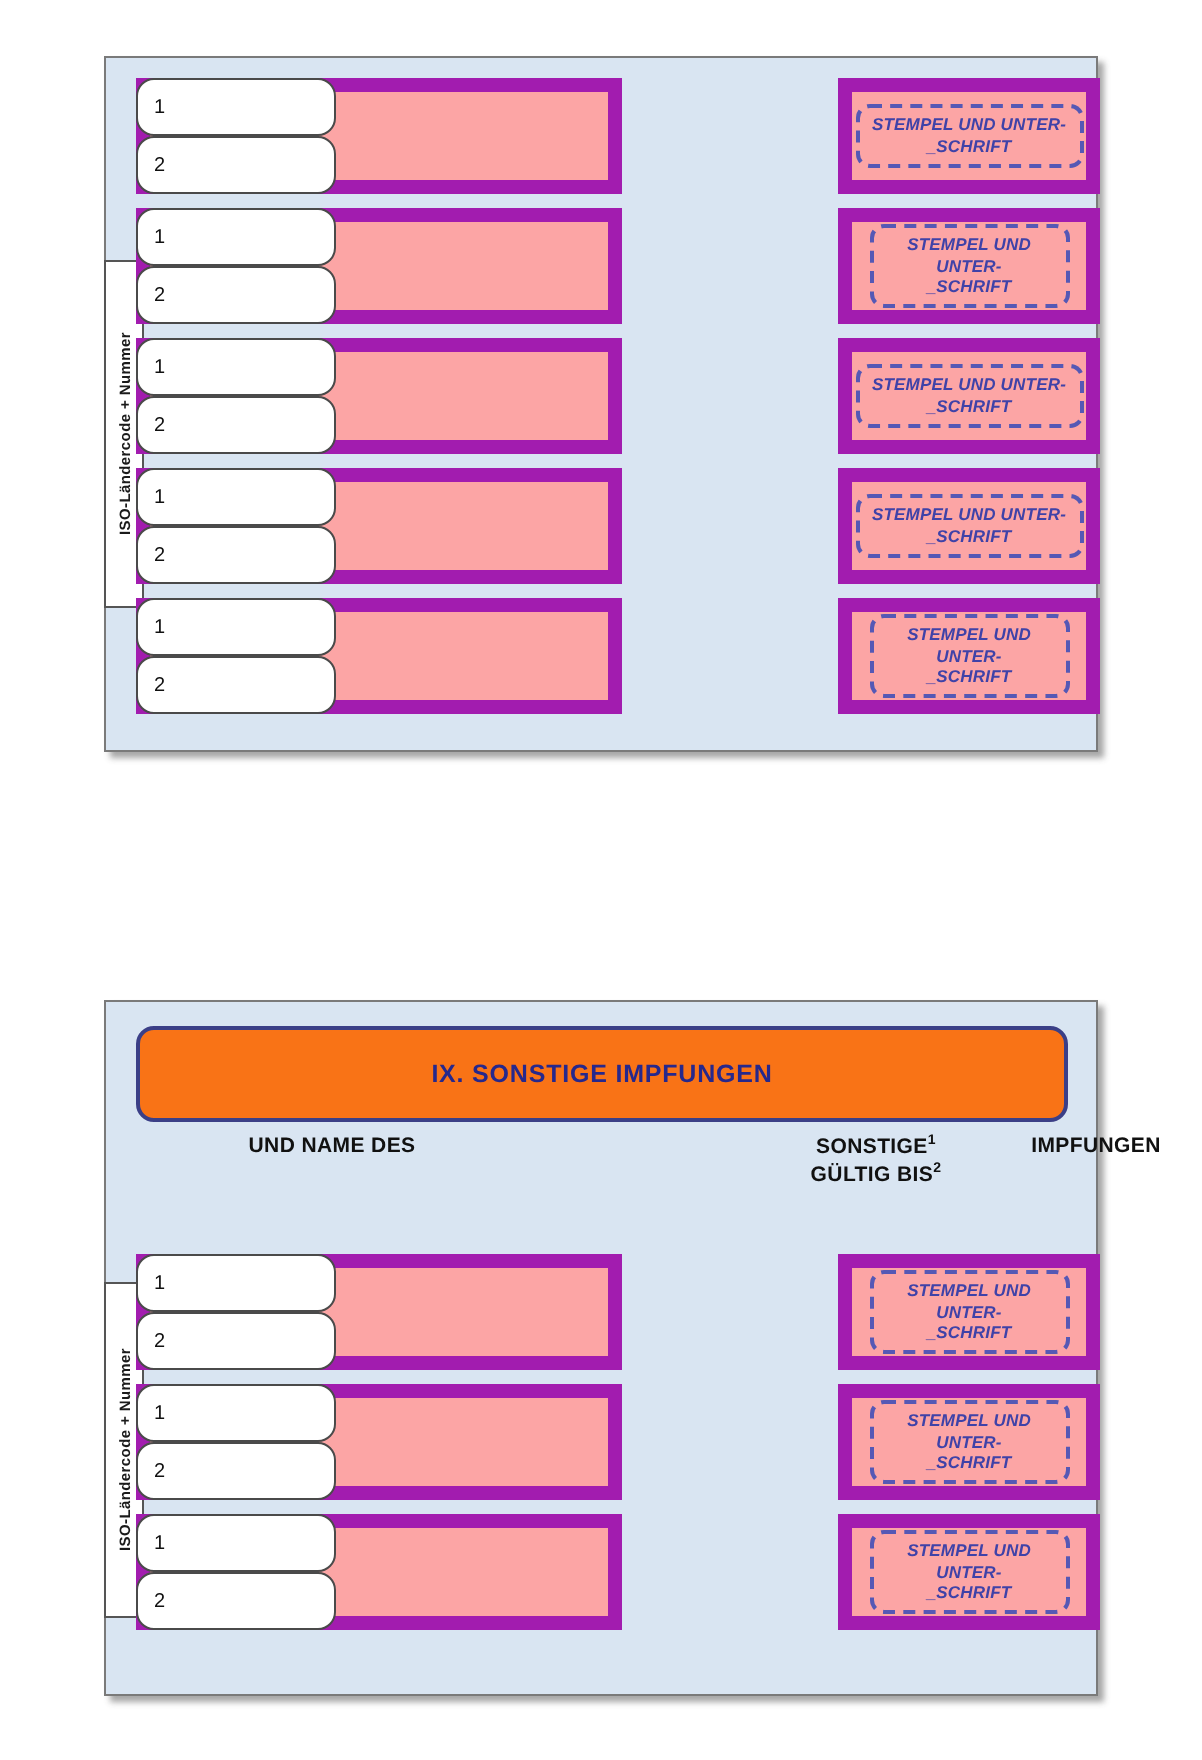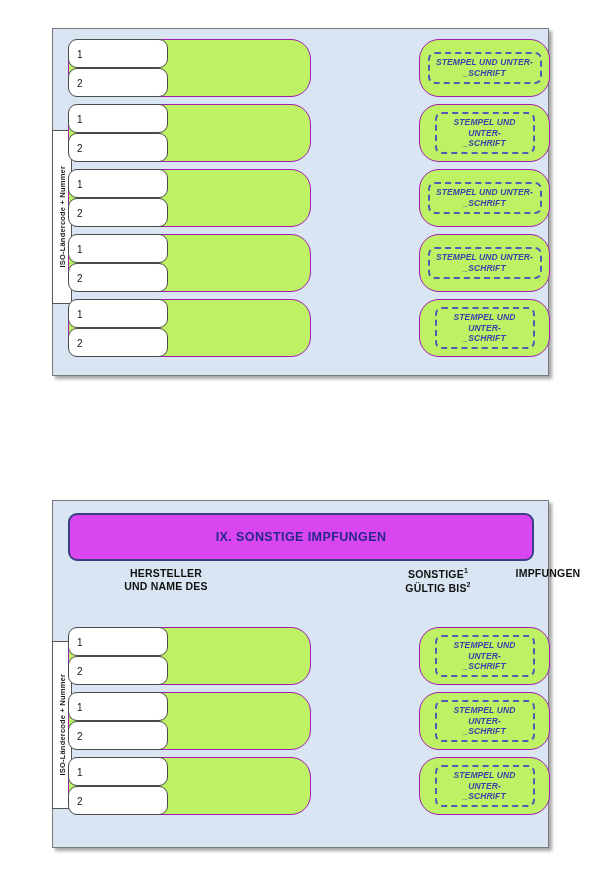--- a/index.html
+++ b/index.html
@@ -50,21 +50,21 @@
   #iso-top    { top: 101px; height: 174px; }
   #iso-bottom { top: 140px; height: 168px; }
 
   
   .section-header {
     position: absolute;
     left: 15px;
     top: 12px;
     right: 14px;
     height: 44px;
-    background: #d946ef;
+    background: #f97316;
     border: 2px solid #3b3f87;
     border-radius: 9px;
     display: flex;
     align-items: center;
     justify-content: center;
   }
   .section-header span {
     font-size: 12.5px;
     font-weight: bold;
     color: #26288c;
@@ -106,23 +106,23 @@
 
   .row {
     position: relative;
     height: 58px;
     margin-bottom: 7px;
   }
 
   .cell {
     position: absolute;
     top: 0;
-    background: #bef264;
-    border: 1px solid #a21caf;
-    border-radius: 20px;
+    background: #fca5a5;
+    border: 7px solid #a21caf;
+    border-radius: 0;
     box-sizing: border-box;
   }
 
   .cell-maker { left: 0;    width: 243px; height: 58px; } 
 
   
   .cell-date {
     left: 247px;
     width: 100px;
     height: 58px;
@@ -271,21 +271,20 @@
 </div>
 
 <div class="panel" id="panel-bottom">
 
   <div class="section-header">
     <span>IX. SONSTIGE IMPFUNGEN</span>
   </div>
 
   <div class="col-headers">
     <div class="col-head" id="ch-0">
-      <div>HERSTELLER</div>
       <div>UND NAME DES</div>
     </div>
     <div class="col-head" id="ch-2">
       <div><span>SONSTIGE</span><sup>1</sup></div>
       <div><span>GÜLTIG BIS</span><sup>2</sup></div>
     </div>
     <div class="col-head" id="ch-3">
       <div>IMPFUNGEN</div>
     </div>
   </div>

